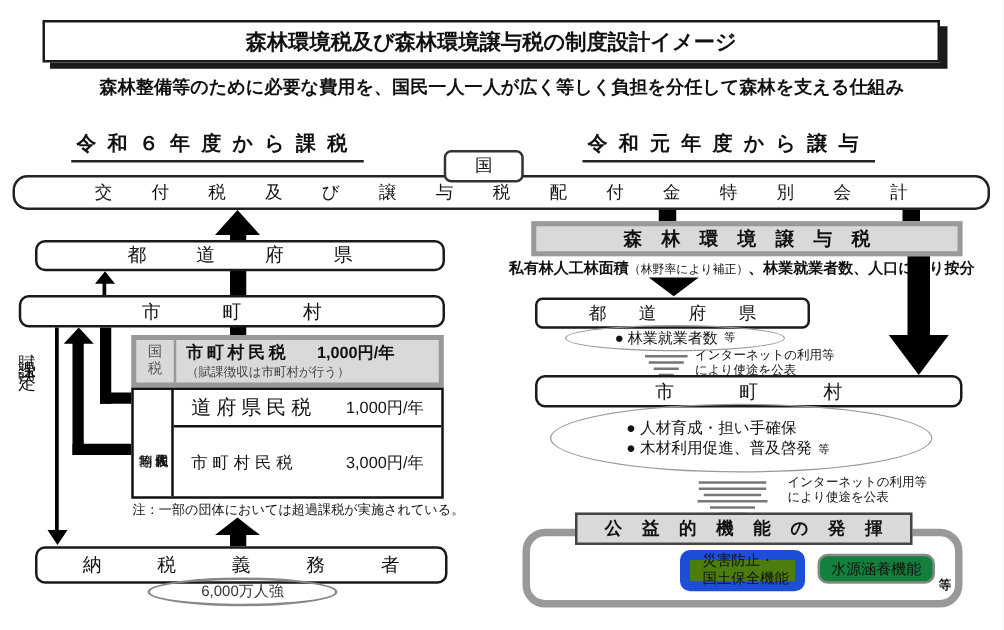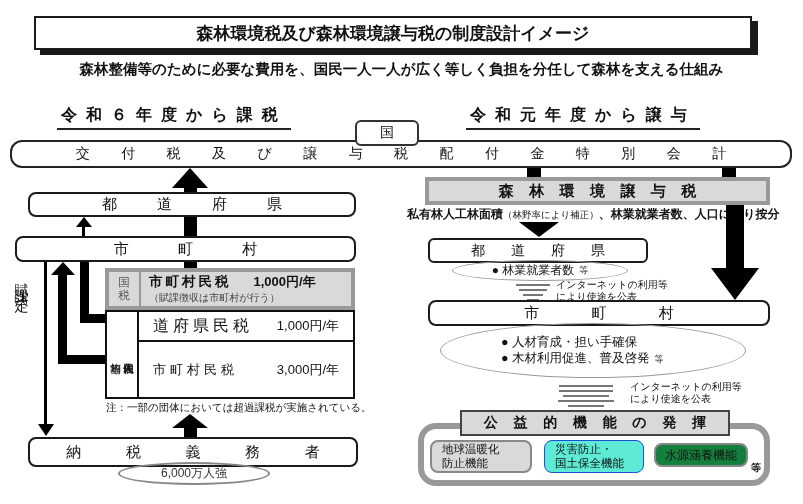--- a/index.html
+++ b/index.html
@@ -198,20 +198,18 @@
   <div class="abs spread" style="left:460px;top:410px;width:270px;height:26px;border:2px solid #444;background:#d9d9d9;z-index:4;padding:0 14px;font-size:14px;font-weight:bold;">
       <span>公</span>
       <span>益</span>
       <span>的</span>
       <span>機</span>
       <span>能</span>
       <span>の</span>
       <span>発</span>
       <span>揮</span>
     </div>
-  <div class="abs pre" style="left:430px;top:440px;width:102px;height:33px;border:2px solid #888;border-radius:8px;background:#d9d9d9;z-index:4;display:flex;align-items:center;padding-left:10px;font-size:11.5px;line-height:13.5px;">地球温暖化
-防止機能</div>
-  <div class="abs pre" style="left:544px;top:440px;width:100px;height:33px;border:1px solid #1d4ed8;border-radius:8px;background:#5eead4;z-index:4;display:flex;align-items:center;padding-left:10px;font-size:11.5px;line-height:13.5px;">災害防止・
+  <div class="abs pre" style="left:544px;top:440px;width:100px;height:33px;border:8px solid #1d4ed8;border-radius:8px;background:#4d7c0f;z-index:4;display:flex;align-items:center;padding-left:10px;font-size:11.5px;line-height:13.5px;">災害防止・
 国土保全機能</div>
   <div class="abs" style="left:654px;top:443px;width:94px;height:24px;border:2px solid #888;border-radius:8px;background:#15803d;z-index:4;display:flex;align-items:center;justify-content:center;font-size:12px;">水源涵養機能</div>
   <div class="abs" style="left:751px;top:461px;font-size:10px;font-weight:bold;z-index:4;">等</div>
 
 </div>
 
 </body></html>

